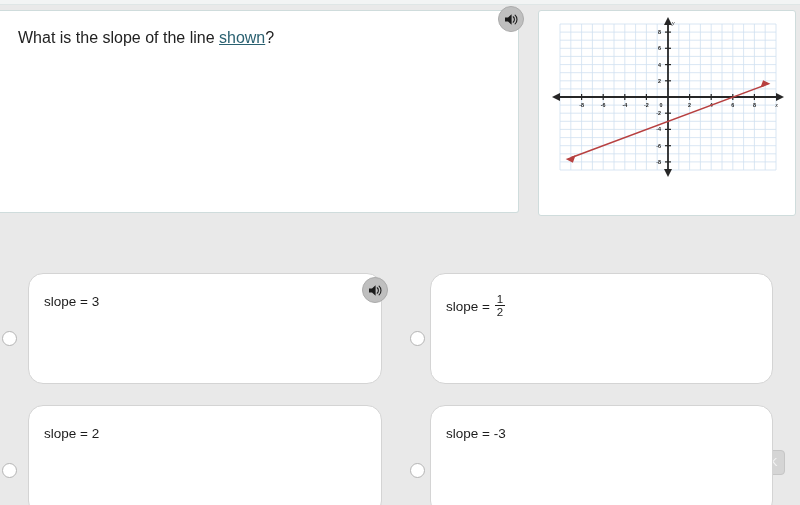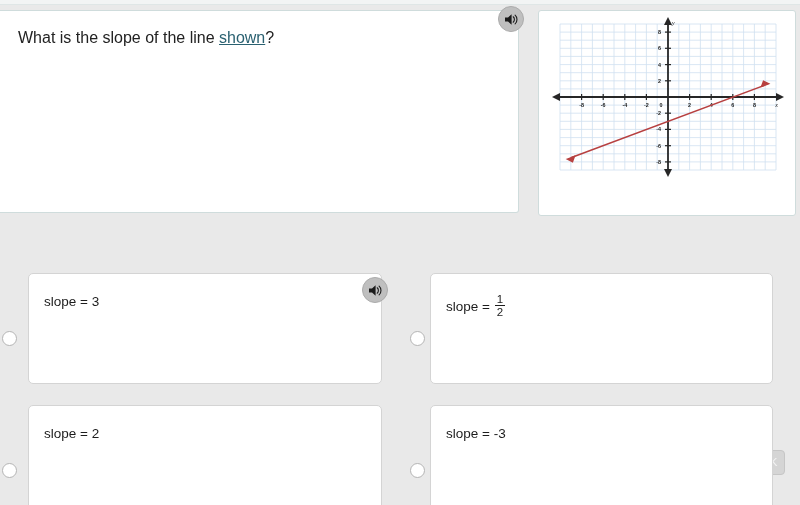--- a/index.html
+++ b/index.html
@@ -124,21 +124,21 @@
   }
 
   .answer-slot { position: absolute; }
 
   .answer-card {
     position: absolute;
     left: 28px; top: 0;
     width: 354px; height: 111px;
     background: #ffffff;
     border: 1px solid #d4d4d4;
-    border-radius: 5px;
+    border-radius: 15px;
     box-sizing: border-box;
   }
   .answer-slot.right .answer-card { left: 28px; width: 343px; }
 
   .answer-text {
     position: absolute;
     left: 15px; top: 19px;
     font-size: 13.5px;
     color: #1d1d1d;
     line-height: 17px;

